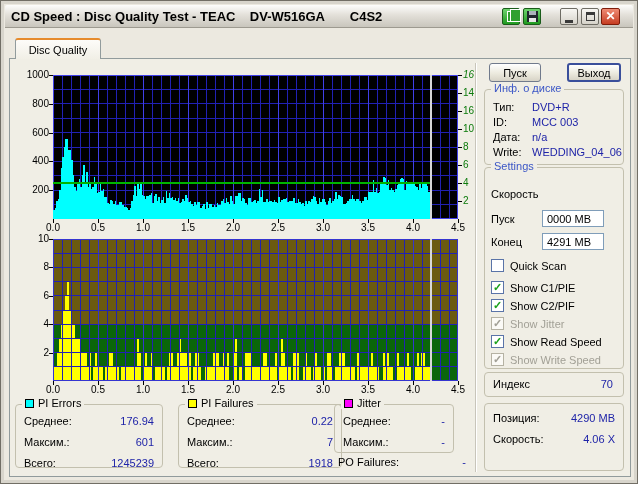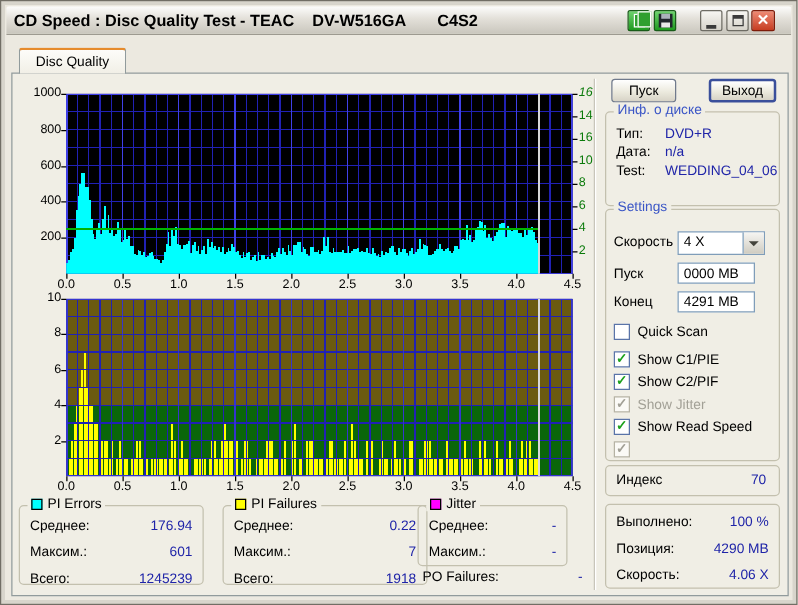--- a/index.html
+++ b/index.html
@@ -588,65 +588,59 @@
   </div>
 
   <div class="groupbox" style="left:483px;top:88px;width:140px;height:76px">
     <span class="gbcap blue">Инф. о диске</span>
     <div class="rows rows-disc">
         <div class="inforow">
           <span class="rlabel">Тип:</span>
           <span class="rvalue">DVD+R</span>
         </div>
         <div class="inforow">
+          <span class="rlabel">ID:</span>
+          <span class="rvalue">MCC 003</span>
+        </div>
+        <div class="inforow">
           <span class="rlabel">Дата:</span>
           <span class="rvalue">n/a</span>
         </div>
         <div class="inforow">
-          <span class="rlabel">Test:</span>
+          <span class="rlabel">Write:</span>
           <span class="rvalue">WEDDING_04_06</span>
         </div>
       </div>
   </div>
 
   <div class="groupbox" style="left:483px;top:166px;width:140px;height:202px">
     <span class="gbcap blue">Settings</span>
     <span class="slabel" style="top:20px">Скорость</span>
-    <div class="combo" style="left:57px;top:17px;width:70px;height:19px">
-      <span class="combo-val">4 X</span>
-      <span class="combo-btn">
-        <span class="arrow"></span>
-      </span>
-    </div>
     <span class="slabel" style="top:45px">Пуск</span>
     <input class="txt" style="left: 57px; top: 42px; width: 62px; height: 17px;" value="0000 MB">
     <span class="slabel" style="top:68px">Конец</span>
     <input class="txt" style="left: 57px; top: 65px; width: 62px; height: 17px;" value="4291 MB">
     <div style="position:absolute;left:6px;top:90px;right:4px">
         <div class="cbrow gap"><span class="cbbox"></span><span class="cblabel">Quick Scan</span></div>
         <div class="cbrow"><span class="cbbox">✓</span><span class="cblabel">Show C1/PIE</span></div>
         <div class="cbrow"><span class="cbbox">✓</span><span class="cblabel">Show C2/PIF</span></div>
         <div class="cbrow disabled"><span class="cbbox">✓</span><span class="cblabel">Show Jitter</span></div>
         <div class="cbrow"><span class="cbbox">✓</span><span class="cblabel">Show Read Speed</span></div>
-        <div class="cbrow disabled"><span class="cbbox">✓</span></div>
+        <div class="cbrow disabled"><span class="cbbox">✓</span><span class="cblabel">Show Write Speed</span></div>
       </div>
   </div>
 
   <div class="groupbox kv" style="left:483px;top:371px;width:140px;height:25px">
     <span class="klabel" style="top:5px">Индекс</span>
     <span class="kvalue" style="top:5px">70</span>
   </div>
 
   <div class="groupbox" style="left:483px;top:402px;width:140px;height:68px">
     <div class="rows rows-prog">
         <div class="inforow">
-          <span class="rlabel">Выполнено:</span>
-          <span class="rvalue">100 %</span>
-        </div>
-        <div class="inforow">
           <span class="rlabel">Позиция:</span>
           <span class="rvalue">4290 MB</span>
         </div>
         <div class="inforow">
           <span class="rlabel">Скорость:</span>
           <span class="rvalue">4.06 X</span>
         </div>
       </div>
   </div>
 

